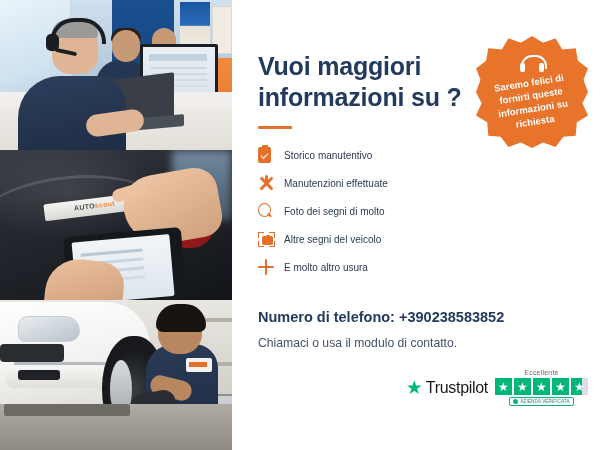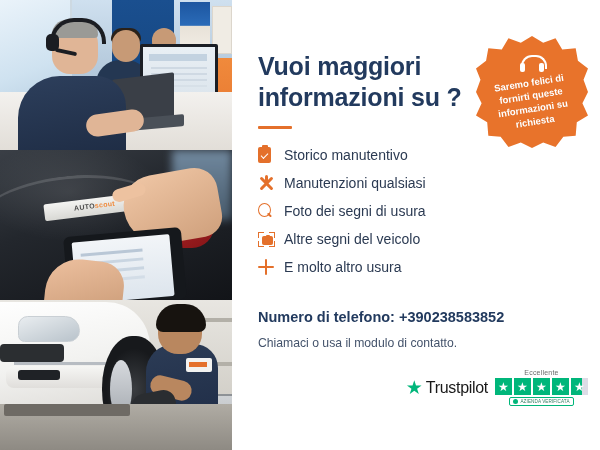--- a/index.html
+++ b/index.html
@@ -442,21 +442,21 @@
     flex: 0 0 26px;
     width: 26px;
     height: 22px;
     position: relative;
     color: #e4702b;
     display: flex;
     align-items: center;
     justify-content: flex-start;
   }
   .feat .lbl {
-    font-size: 14px;
+    font-size: 10px;
     color: #2b3a52;
     white-space: nowrap;
   }
 
   
   .ic-clipboard {
     position: relative; width: 13px; height: 16px;
     background: #e4702b; border-radius: 2px;
   }
   .ic-clipboard::before {
@@ -679,27 +679,27 @@
         <span class="lbl">Storico manutentivo</span>
       </li>
       <li class="feat">
         <span class="ico">
           <span class="ic-tools">
               <span></span>
               <span></span>
               <span></span>
             </span>
         </span>
-        <span class="lbl">Manutenzioni qualsiasi</span>
+        <span class="lbl">Manutenzioni effettuate</span>
       </li>
       <li class="feat">
         <span class="ico">
           <span class="ic-search"></span>
         </span>
-        <span class="lbl">Foto dei segni di usura</span>
+        <span class="lbl">Foto dei segni di molto</span>
       </li>
       <li class="feat">
         <span class="ico">
           <span class="ic-camera">
               <i class="c"></i>
               <i></i>
               <i></i>
               <i></i>
               <i></i>
             </span>

